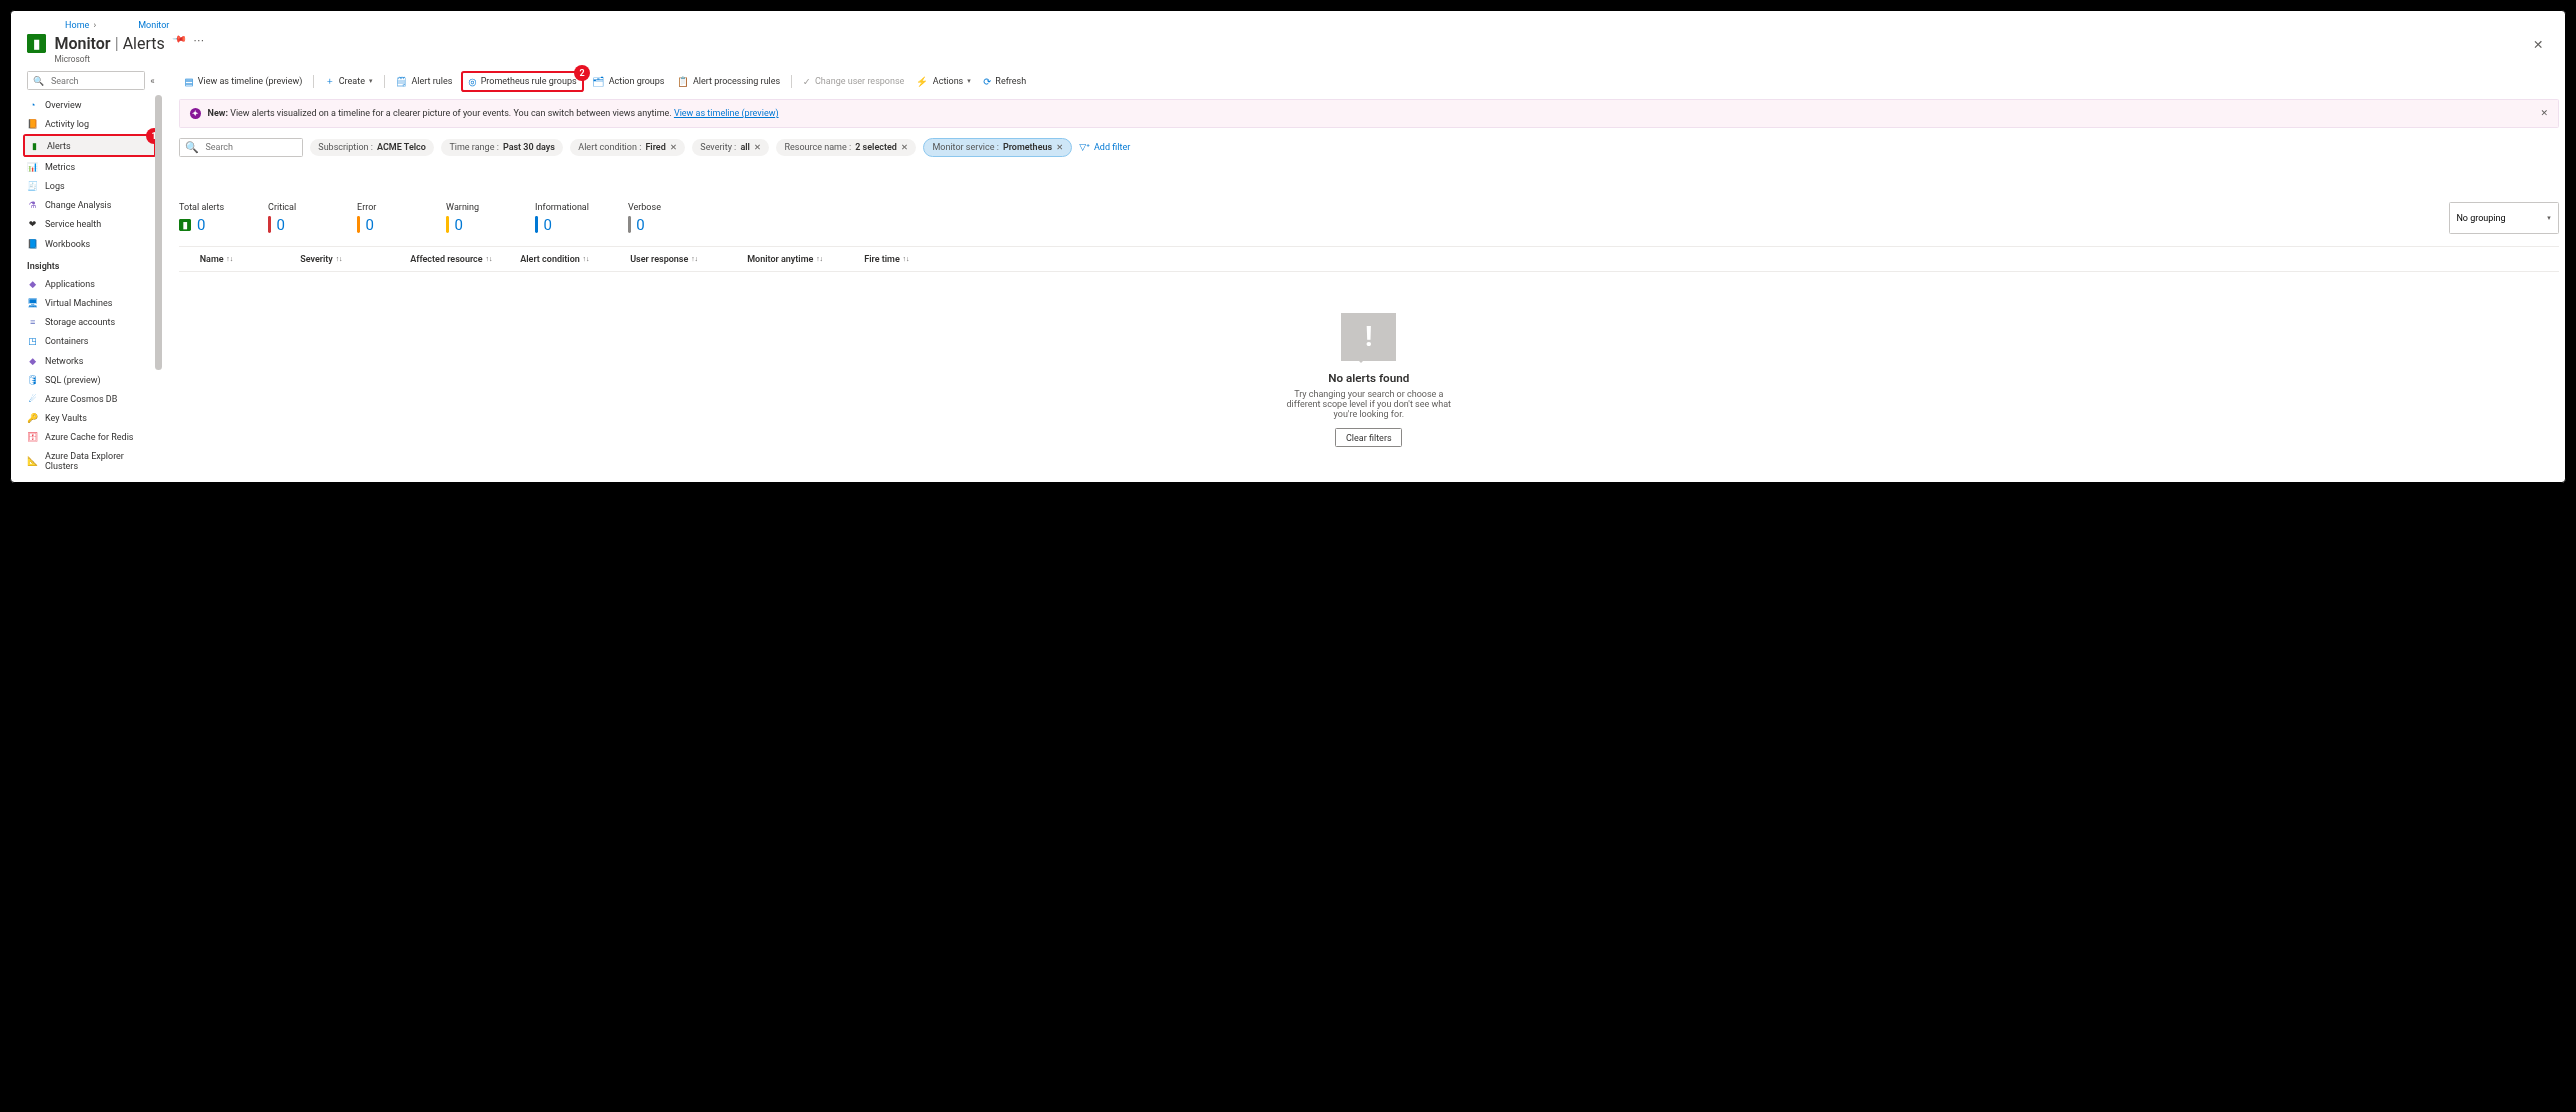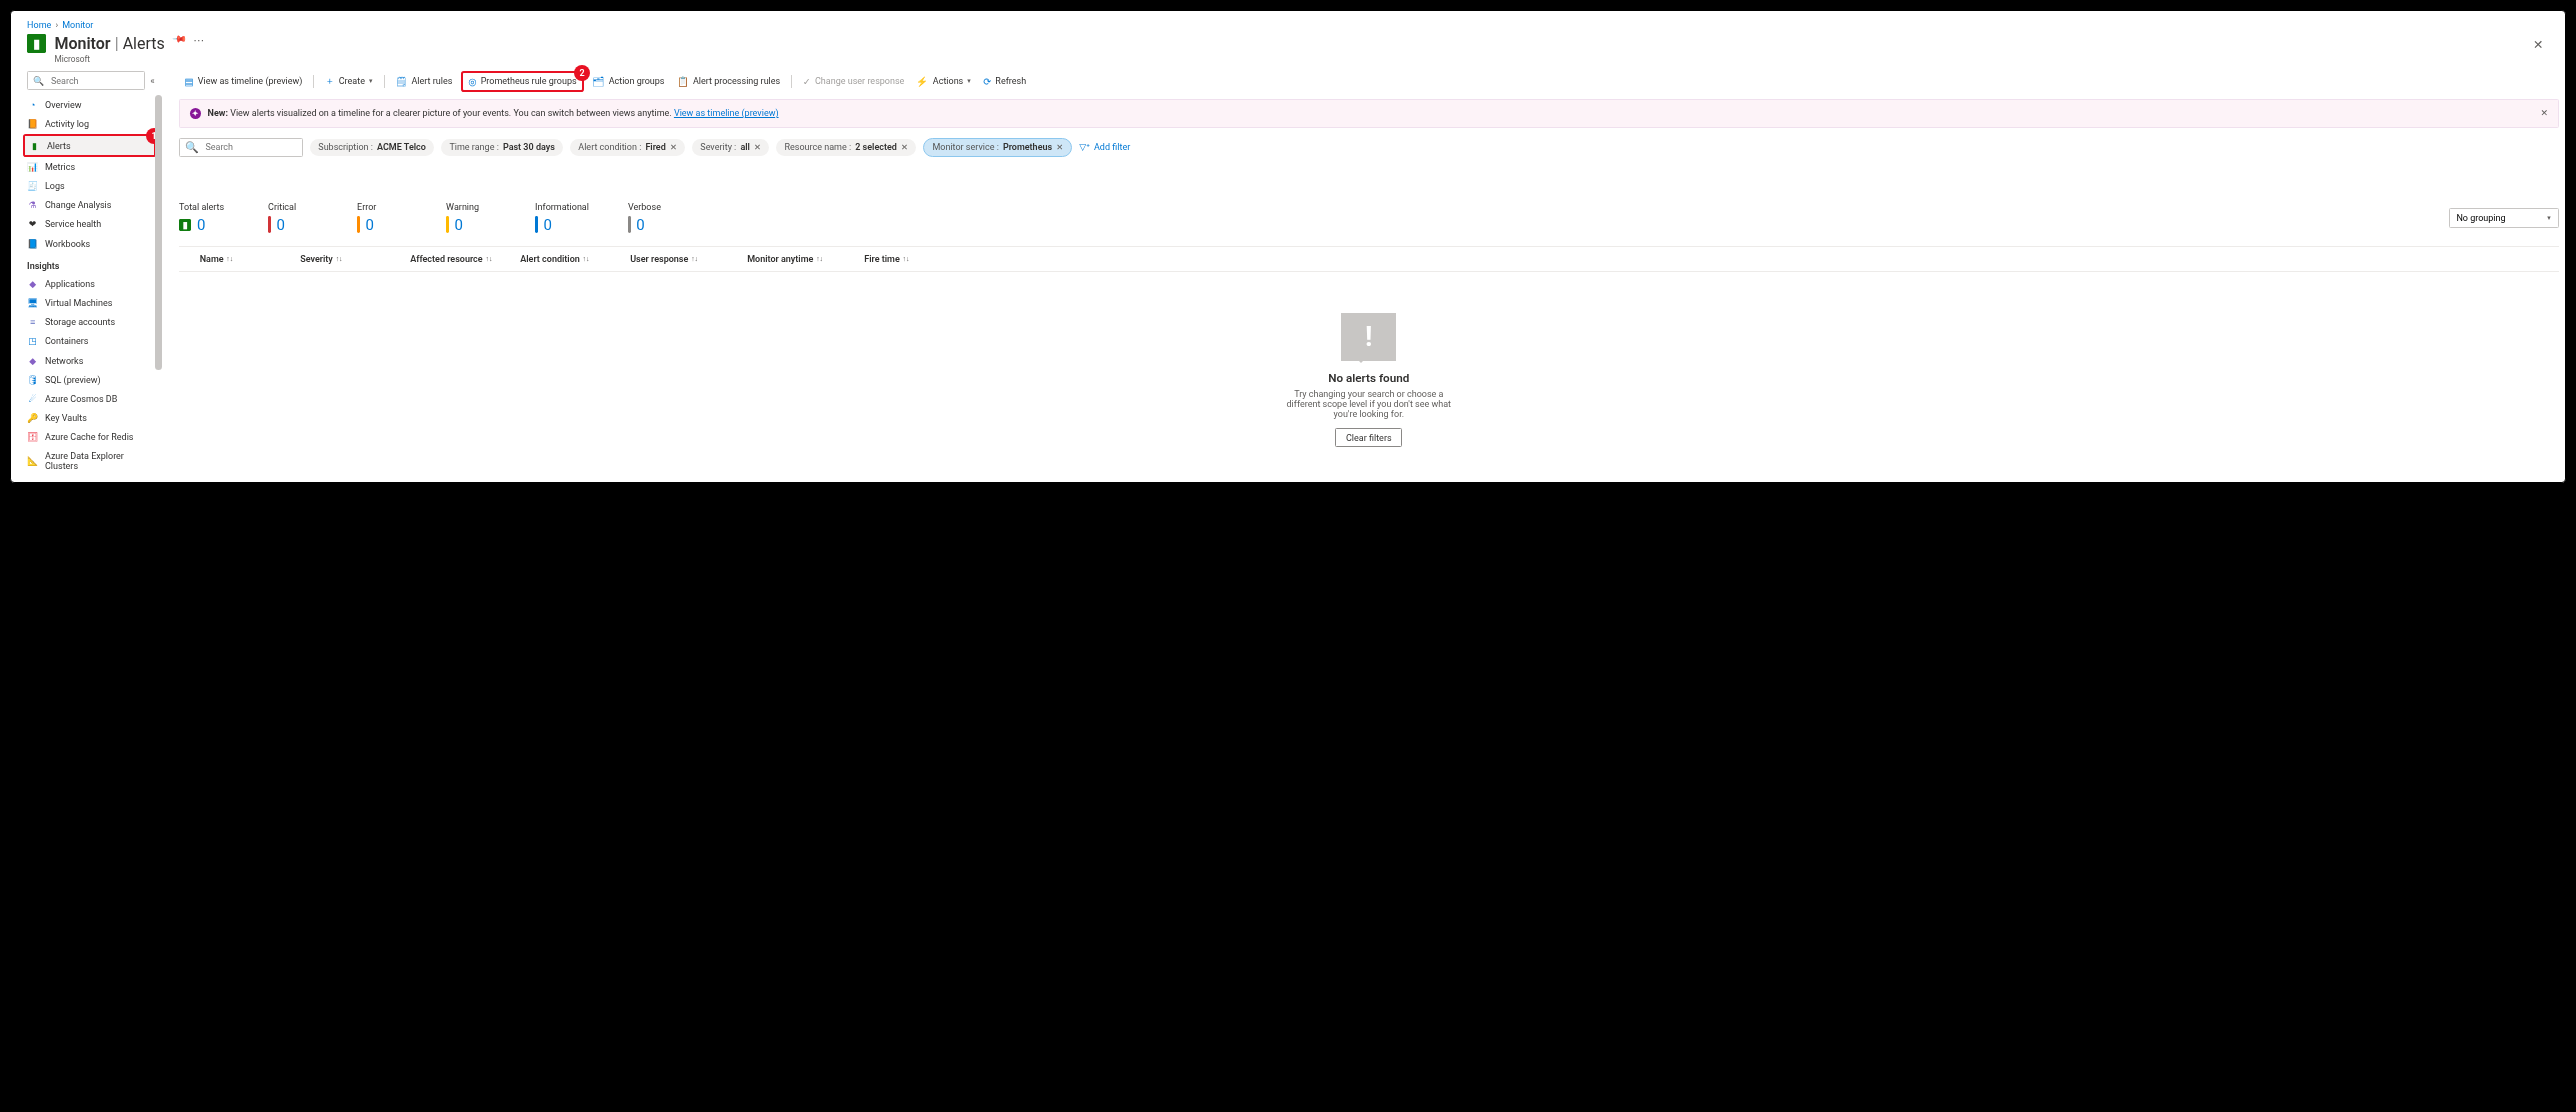--- a/index.html
+++ b/index.html
@@ -22,21 +22,21 @@
     --pill-blue-bg:#cee6f7;
     --green:#107c10;
   }
   *{box-sizing:border-box;font-family:"Segoe UI","Segoe UI Web",-apple-system,BlinkMacSystemFont,Roboto,sans-serif;}
   body{margin:0;background:#000;}
   .frame{margin:9.6px;background:#fff;border:1.4px solid #000;border-radius:4.1px;overflow:hidden;}
   .inner{padding:0;}
   
   .breadcrumbs{display:flex;align-items:center;gap:4.1px;padding:9.6px 16.5px 4.1px 16.5px;font-size:9px;color:var(--link);}
   .breadcrumbs .sep{color:var(--muted);}
-  .breadcrumbs a{color:var(--link);text-decoration:none;}
+  .breadcrumbs a{color:var(--link);text-decoration:none;margin-left:38px;}
   
   .header{display:flex;align-items:flex-start;padding:0 16.5px 2.8px 16.5px;}
   .header .app-icon{width:19px;height:19px;background:var(--green);border-radius:1.4px;display:flex;align-items:center;justify-content:center;color:#fff;font-weight:bold;font-size:12.4px;margin-right:8.3px;}
   .header h1{margin:0;font-size:16px;font-weight:600;color:var(--text);}
   .header h1 .thin{font-weight:400;}
   .header h1 .vbar{font-weight:400;color:#888;margin:0 4.1px;}
   .header .sub{font-size:8.3px;color:var(--muted);margin-top:1px;}
   .header .pin{margin-left:9.6px;color:var(--muted);font-size:9.6px;transform:rotate(45deg);}
   .header .ell{margin-left:6.9px;color:var(--muted);font-size:11px; letter-spacing:1.4px;}
   .header .close{margin-left:auto;color:#605e5c;font-size:12.4px;padding:2.8px 5.5px;}
@@ -87,21 +87,21 @@
   .addf{display:inline-flex;align-items:center;gap:4.1px;color:var(--azure-blue);font-size:9px;}
   
   
   .stats{display:flex;align-items:center;gap:39px;padding:2.8px 0 12.4px 0;margin-top:42px;}
   .stat{min-width:50px;}
   .stat .slabel{font-size:9px;color:var(--text);margin-bottom:4.1px;}
   .stat .svalrow{display:flex;align-items:center;gap:5.5px;font-size:15px;color:var(--azure-blue);font-weight:400;}
   .stat .bar{width:2.8px;height:16.5px;border-radius:1.4px;}
   .stat .sq{width:12.4px;height:12.4px;background:var(--green);border-radius:1.4px;display:flex;align-items:center;justify-content:center;color:#fff;font-size:9px;font-weight:bold;}
   .grouping{margin-left:auto;}
-  .grouping select, .grouping .sel{border:0.7px solid var(--border-d);border-radius:1.4px;padding:3.4px 6.9px;font-size:9px;min-width:110px;display:flex;align-items:center;justify-content:space-between;height:20px;}
+  .grouping select, .grouping .sel{border:0.7px solid var(--border-d);border-radius:1.4px;padding:3.4px 6.9px;font-size:9px;min-width:110px;display:flex;align-items:center;justify-content:space-between;height:32px;}
   
   
   .thead{display:flex;padding:6.9px 4.1px;border-top:0.7px solid var(--border);border-bottom:0.7px solid var(--border);font-size:9px;color:var(--text);font-weight:600;}
   .th{display:flex;align-items:center;gap:2.8px;}
   .sort{font-size:6.9px;color:var(--muted);}
   
   
   .empty{padding:41px 0 16.5px 0;text-align:center;color:var(--text);}
   .empty .eicon{width:55px;height:48px;background:#c8c6c4;margin:0 auto 9.6px auto;display:flex;align-items:center;justify-content:center;font-size:27.5px;color:#fff;font-weight:bold;position:relative;}
   .empty .eicon::after{content:"";position:absolute;bottom:-8.3px;left:13.8px;border:6.9px solid transparent;border-top-color:#c8c6c4;}

